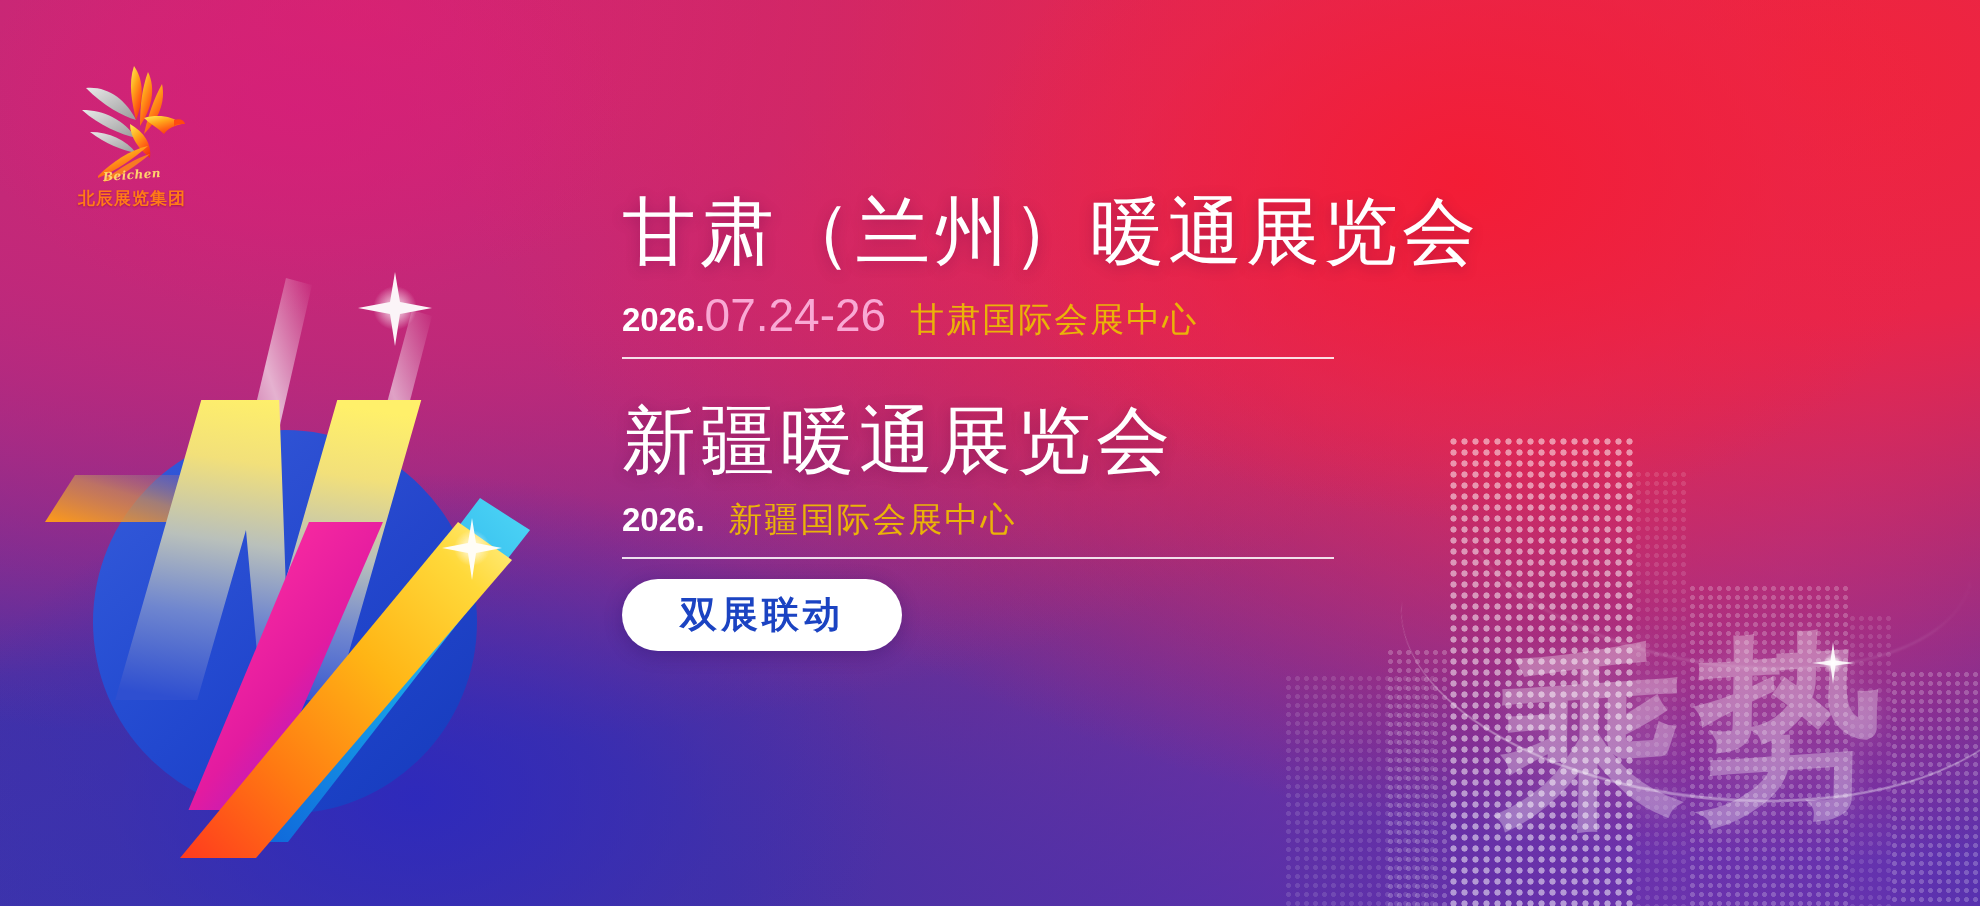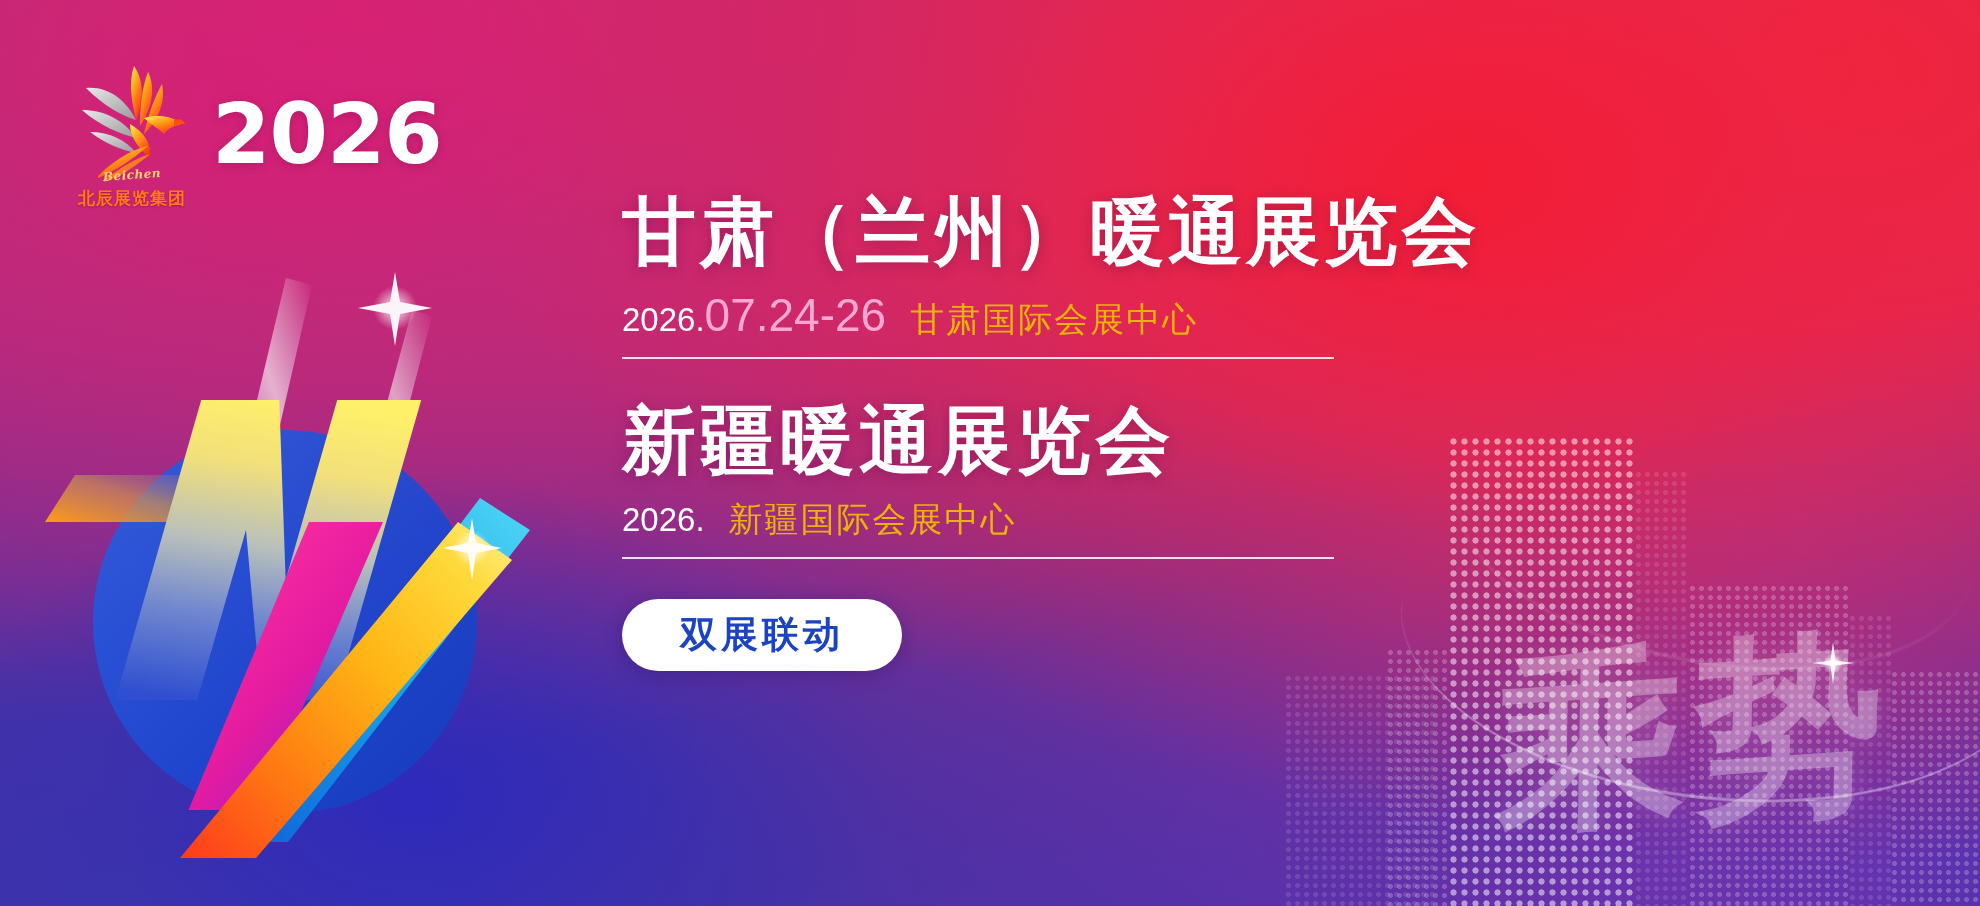--- a/index.html
+++ b/index.html
@@ -103,41 +103,41 @@
     font-size:84px;font-weight:900;color:#fff;letter-spacing:-1px;
     line-height:1;
     font-family:"DejaVu Sans","Liberation Sans",sans-serif;
     text-shadow:0 2px 10px rgba(90,0,50,.25);
   }
 
   
   .content{position:absolute;left:622px;top:192px;width:1000px;}
 
   .title{
-    font-size:74px;font-weight:700;color:#fff;line-height:1.08;
+    font-size:74px;font-weight:400;color:#fff;line-height:1.08;
     letter-spacing:4px;white-space:nowrap;
     text-shadow:0 3px 14px rgba(70,0,60,.30);
   }
   .title-2{letter-spacing:5px;}
 
   .dateline{
     display:flex;align-items:baseline;
     margin-top:16px;padding-bottom:14px;
     border-bottom:2px solid rgba(255,255,255,.85);
     width:712px;white-space:nowrap;
   }
-  .d-year{font-size:33px;font-weight:400;color:#fff;letter-spacing:0px;}
+  .d-year{font-size:33px;font-weight:700;color:#fff;letter-spacing:0px;}
   .d-main{font-size:46px;font-weight:300;color:#f9a8d4;letter-spacing:0px;}
   .d-venue{font-size:34px;font-weight:500;color:#eab308;letter-spacing:2px;margin-left:24px;}
 
   .gap{height:42px;}
 
   .pill{
     display:inline-flex;align-items:center;justify-content:center;
-    margin-top:40px;
+    margin-top:20px;
     width:280px;height:72px;border-radius:36px;
     background:#fff;
     box-shadow:0 4px 18px rgba(30,10,90,.28);
     font-size:37px;font-weight:700;color:#1b43c2;letter-spacing:4px;
   }
 
   .sparkle{position:absolute;pointer-events:none;}
 </style>
 </head>
 <body>
@@ -289,21 +289,20 @@
       <path d="M96 62 C102 60 106 62 107 66 C102 66 99 66 96 68 Z" fill="#ff4a10"></path>
 
       <path d="M52 66 C66 74 74 86 72 100 C62 92 52 80 52 66 Z" fill="url(#gFeatherFire)"></path>
       <path d="M20 118 C34 104 52 92 70 88 C56 100 40 112 20 120 Z" fill="url(#gFeatherFire)"></path>
       <path d="M26 122 C42 110 58 100 72 96 C58 108 44 118 26 124 Z" fill="#ff8a14" opacity=".85"></path>
     </svg>
     <div class="logo-en">Beichen</div>
     <div class="logo-cn">北辰展览集团</div>
   </div>
 
-  <div class="year">2026</div>
 
   <div class="content">
 
     <div class="title">甘肃（兰州）暖通展览会</div>
     <div class="dateline">
       <span class="d-year">2026.</span>
       <span class="d-main">07.24-26</span>
       <span class="d-venue">甘肃国际会展中心</span>
     </div>
 

